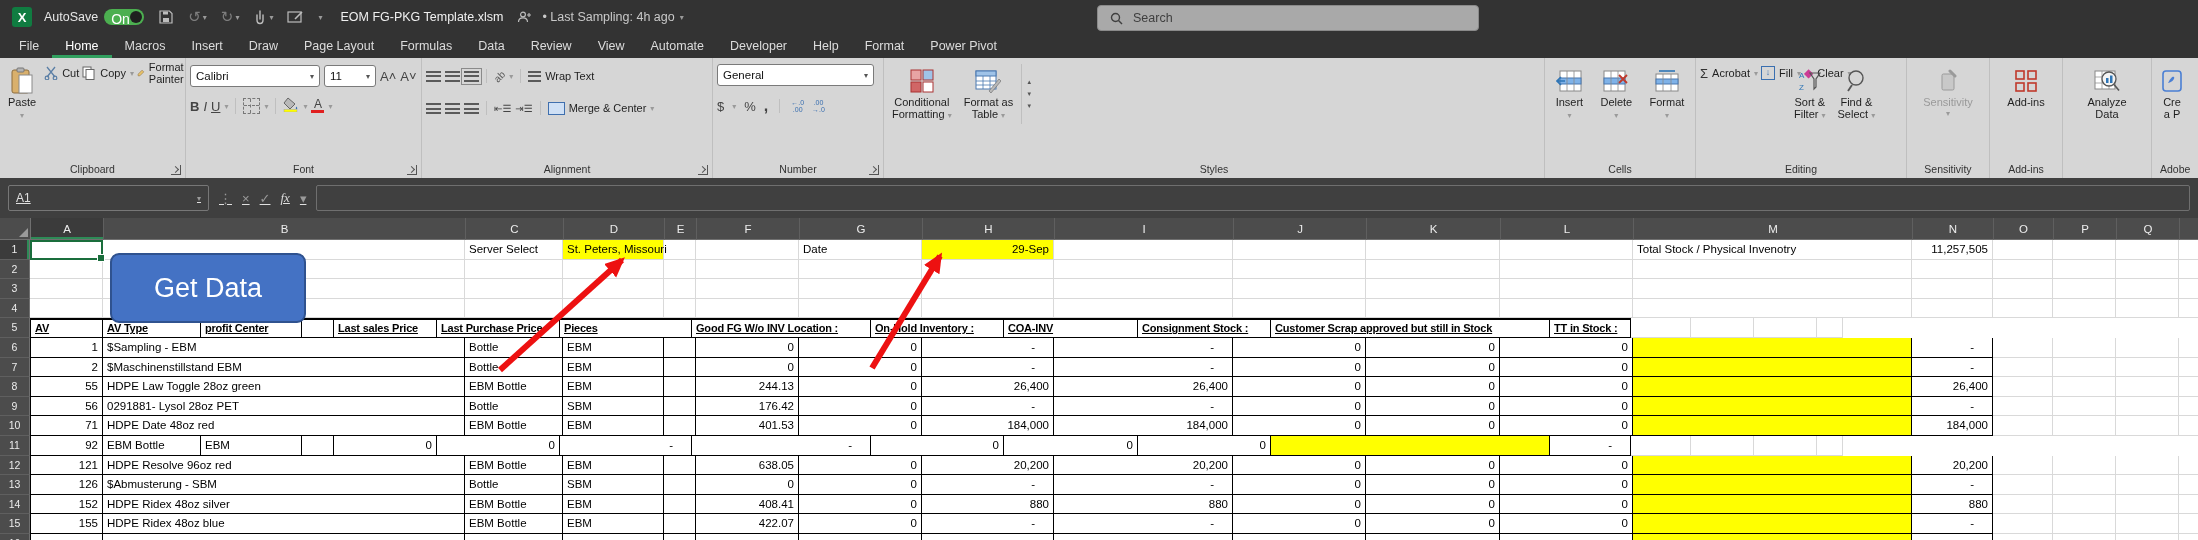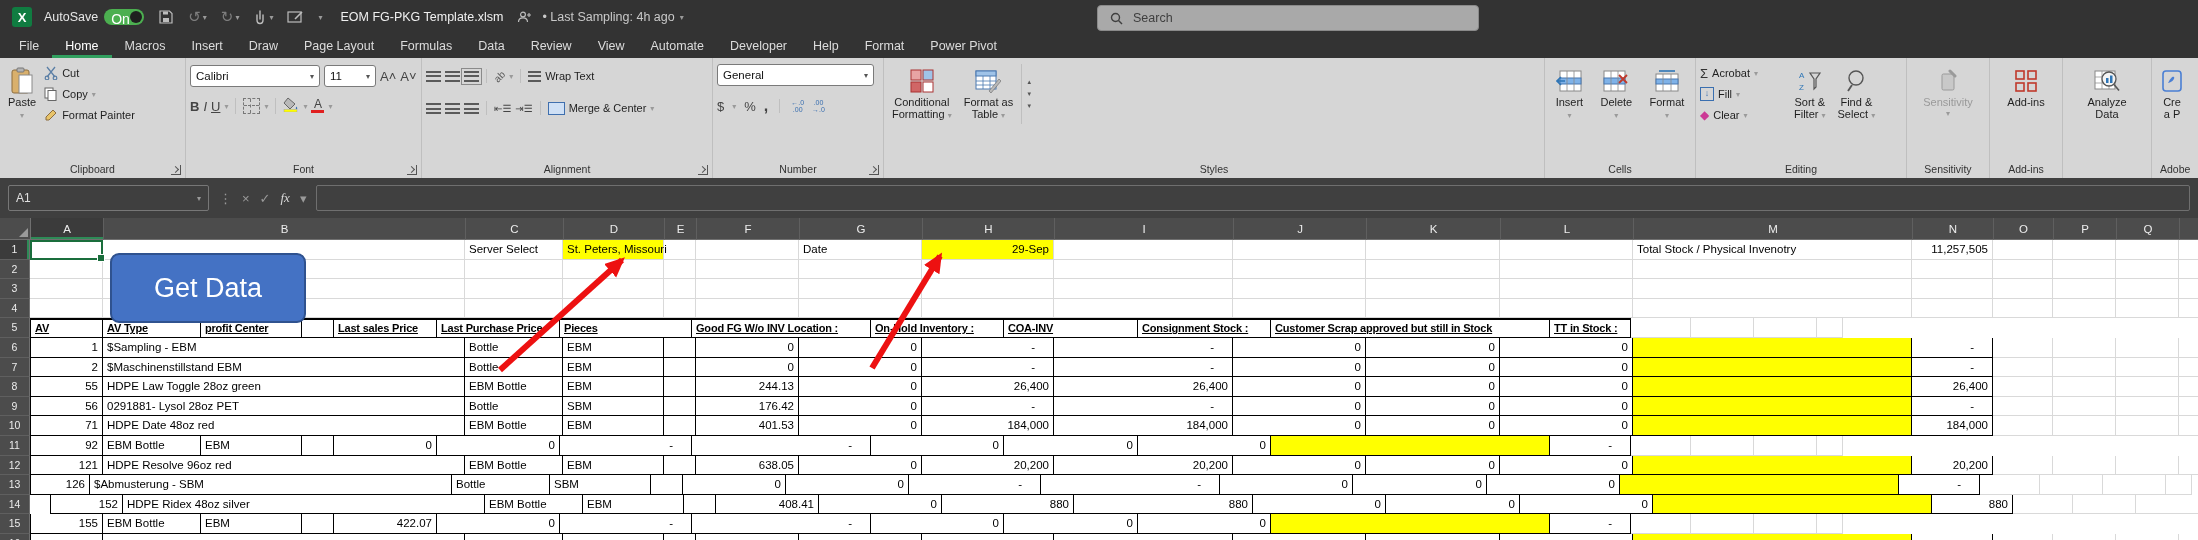--- a/index.html
+++ b/index.html
@@ -29,37 +29,37 @@
   .tab.active{color:#ffffff;box-shadow:inset 0 -3px 0 #31A05F;}
   
   .ribbon{top:58px;height:120px;background:#d6d6d6;display:flex;color:#1f1f1f;overflow:hidden;}
   .rgroup{position:relative;flex:none;border-right:1px solid #bfbfbf;height:120px;}
   .rlabel{position:absolute;bottom:3px;left:0;right:0;text-align:center;font-size:10.5px;color:#333;}
   .launch{position:absolute;bottom:3px;right:4px;width:9px;height:9px;border-right:1.5px solid #555;border-bottom:1.5px solid #555;}
   .launch::after{content:"";position:absolute;right:2px;bottom:2px;width:4px;height:4px;border-right:1.5px solid #555;border-bottom:1.5px solid #555;transform:rotate(-45deg);}
   .rbody{display:flex;padding:6px 4px 0 4px;gap:4px;}
   .bigbtn{display:flex;flex-direction:column;align-items:center;font-size:11px;line-height:13px;text-align:center;padding:2px 4px;}
   .bigbtn .bic{height:30px;display:flex;align-items:center;}
-  .smallcol{display:flex;flex-direction:column;gap:3px;}
+  .smallcol{display:flex;gap:3px;}
   .smbtn{display:flex;align-items:center;gap:4px;font-size:11px;height:18px;}
   .vline{width:1px;background:#bfbfbf;margin:2px 3px;}
   .selwhite{background:#fff;border:1px solid #7a7a7a;border-radius:3px;font-size:11.5px;display:flex;align-items:center;padding:0 5px;height:20px;justify-content:space-between;color:#111;}
   .ffrow{display:flex;gap:4px;align-items:center;height:24px;}
   .glyph{color:#444;font-size:13px;}
   .alico{width:15px;height:11px;background:repeating-linear-gradient(to bottom,#5a5a5a 0 2px,transparent 2px 4.5px);}
   .chip-row{display:flex;gap:3px;margin-bottom:3px;}
   .chip{width:95px;height:19px;background:#fff;border:1px solid #ababab;font-size:11px;display:flex;align-items:center;padding-left:6px;color:#111;}
   .chip-normal{outline:2px solid #8a8a8a;}
   .chip-bad{background:#FFC7CE;color:#9C0006;}
   .chip-good{background:#C6EFCE;color:#006100;}
   .gray{color:#9a9a9a;}
   .two{line-height:12px;}
   .decico{font-size:7px;line-height:7px;color:#3a6fb0;text-align:center;}
   
-  .fbar{top:178px;height:40px;background:#3f3f3f;display:flex;align-items:center;color:#e0e0e0;}
+  .fbar{top:178px;height:40px;background:#3f3f3f;display:flex;align-items:center;color:#e0e0e0;text-decoration:underline;}
   .namebox{width:185px;height:24px;border:1px solid #777;border-radius:2px;margin-left:8px;display:flex;align-items:center;justify-content:space-between;padding:0 7px;font-size:12px;}
   .fico{margin-left:10px;font-size:13px;color:#9a9a9a;}
   .fx{font-style:italic;font-family:"Liberation Serif",serif;color:#d8d8d8;}
   .finput{flex:1;height:24px;border:1px solid #6f6f6f;border-radius:2px;margin:0 8px 0 10px;background:#404040;}
   
   .sheet{top:218px;bottom:0;background:#fff;overflow:hidden;}
   #grid{position:absolute;inset:0;display:flex;flex-direction:column;}
   .srow{display:flex;height:19.6px;flex:none;}
   .srow.hrow{height:22px;}
   .corner{flex:none;width:30px;background:#4c4c4c;border-right:1px solid #707070;border-bottom:1px solid #707070;position:relative;}
@@ -774,42 +774,42 @@
         <div class="cell t al-r" style="width: 133px;">0</div>
         <div class="cell t y" style="width: 279px;"></div>
         <div class="cell t al-r" style="width: 81px;">20,200</div>
         <div class="cell" style="width: 60px;"></div>
         <div class="cell" style="width: 63px;"></div>
         <div class="cell" style="width: 63px;"></div>
         <div class="cell" style="width: 26px;"></div>
       </div>
       <div class="srow">
         <div class="rh">13</div>
-        <div class="cell t tl al-r" style="width: 60px;">126</div>
+        <div class="cell t tl al-r" style="width: 73px;">126</div>
         <div class="cell t" style="width: 362px;">$Abmusterung - SBM</div>
         <div class="cell t" style="width: 98px;">Bottle</div>
         <div class="cell t" style="width: 101px;">SBM</div>
         <div class="cell t" style="width: 32px;"></div>
         <div class="cell t al-r" style="width: 103px;">0</div>
         <div class="cell t al-r" style="width: 123px;">0</div>
         <div class="cell t al-r dash" style="width: 132px;">-</div>
         <div class="cell t al-r dash" style="width: 179px;">-</div>
         <div class="cell t al-r" style="width: 133px;">0</div>
         <div class="cell t al-r" style="width: 134px;">0</div>
         <div class="cell t al-r" style="width: 133px;">0</div>
         <div class="cell t y" style="width: 279px;"></div>
         <div class="cell t al-r dash" style="width: 81px;">-</div>
         <div class="cell" style="width: 60px;"></div>
         <div class="cell" style="width: 63px;"></div>
         <div class="cell" style="width: 63px;"></div>
         <div class="cell" style="width: 26px;"></div>
       </div>
       <div class="srow">
         <div class="rh">14</div>
-        <div class="cell t tl al-r" style="width: 73px; margin-left: 20px;">152</div>
+        <div class="cell t tl al-r" style="width: 73px;">152</div>
         <div class="cell t" style="width: 362px;">HDPE Ridex 48oz silver</div>
         <div class="cell t" style="width: 98px;">EBM Bottle</div>
         <div class="cell t" style="width: 101px;">EBM</div>
         <div class="cell t" style="width: 32px;"></div>
         <div class="cell t al-r" style="width: 103px;">408.41</div>
         <div class="cell t al-r" style="width: 123px;">0</div>
         <div class="cell t al-r" style="width: 132px;">880</div>
         <div class="cell t al-r" style="width: 179px;">880</div>
         <div class="cell t al-r" style="width: 133px;">0</div>
         <div class="cell t al-r" style="width: 134px;">0</div>
@@ -817,20 +817,21 @@
         <div class="cell t y" style="width: 279px;"></div>
         <div class="cell t al-r" style="width: 81px;">880</div>
         <div class="cell" style="width: 60px;"></div>
         <div class="cell" style="width: 63px;"></div>
         <div class="cell" style="width: 63px;"></div>
         <div class="cell" style="width: 26px;"></div>
       </div>
       <div class="srow">
         <div class="rh">15</div>
         <div class="cell t tl al-r" style="width: 73px;">155</div>
+        <div class="cell t" style="width: 362px;">HDPE Ridex 48oz blue</div>
         <div class="cell t" style="width: 98px;">EBM Bottle</div>
         <div class="cell t" style="width: 101px;">EBM</div>
         <div class="cell t" style="width: 32px;"></div>
         <div class="cell t al-r" style="width: 103px;">422.07</div>
         <div class="cell t al-r" style="width: 123px;">0</div>
         <div class="cell t al-r dash" style="width: 132px;">-</div>
         <div class="cell t al-r dash" style="width: 179px;">-</div>
         <div class="cell t al-r" style="width: 133px;">0</div>
         <div class="cell t al-r" style="width: 134px;">0</div>
         <div class="cell t al-r" style="width: 133px;">0</div>

